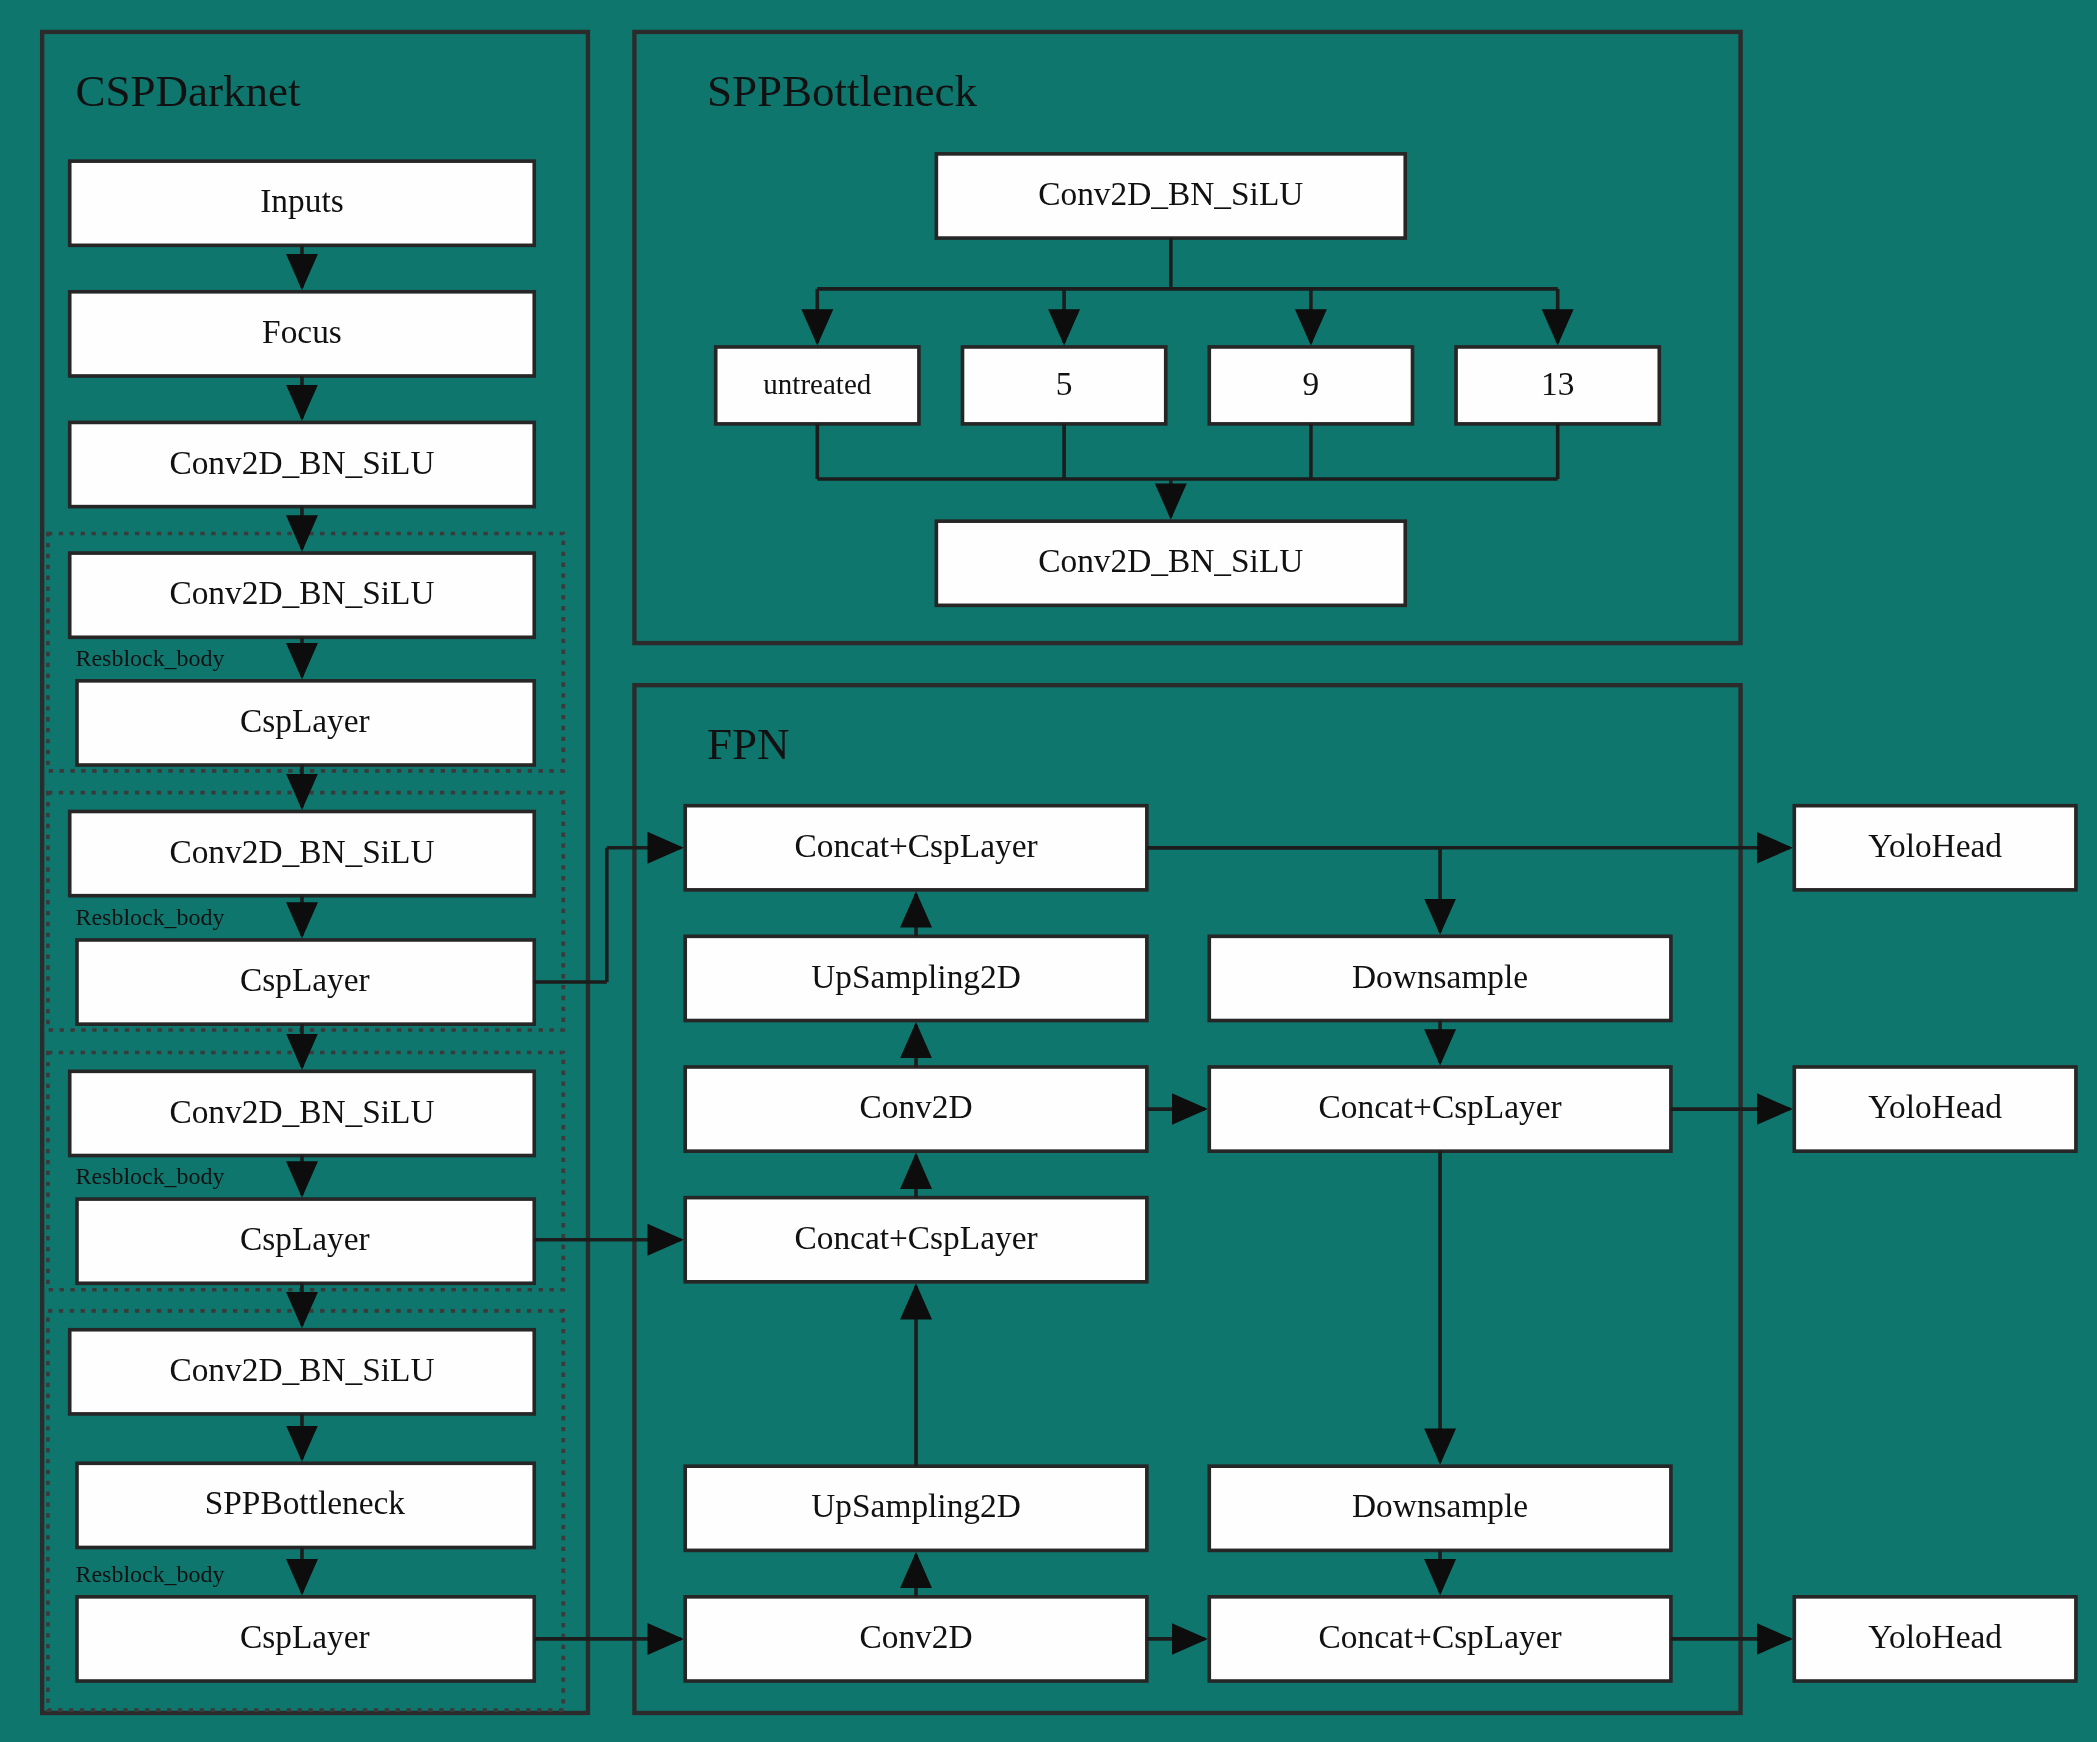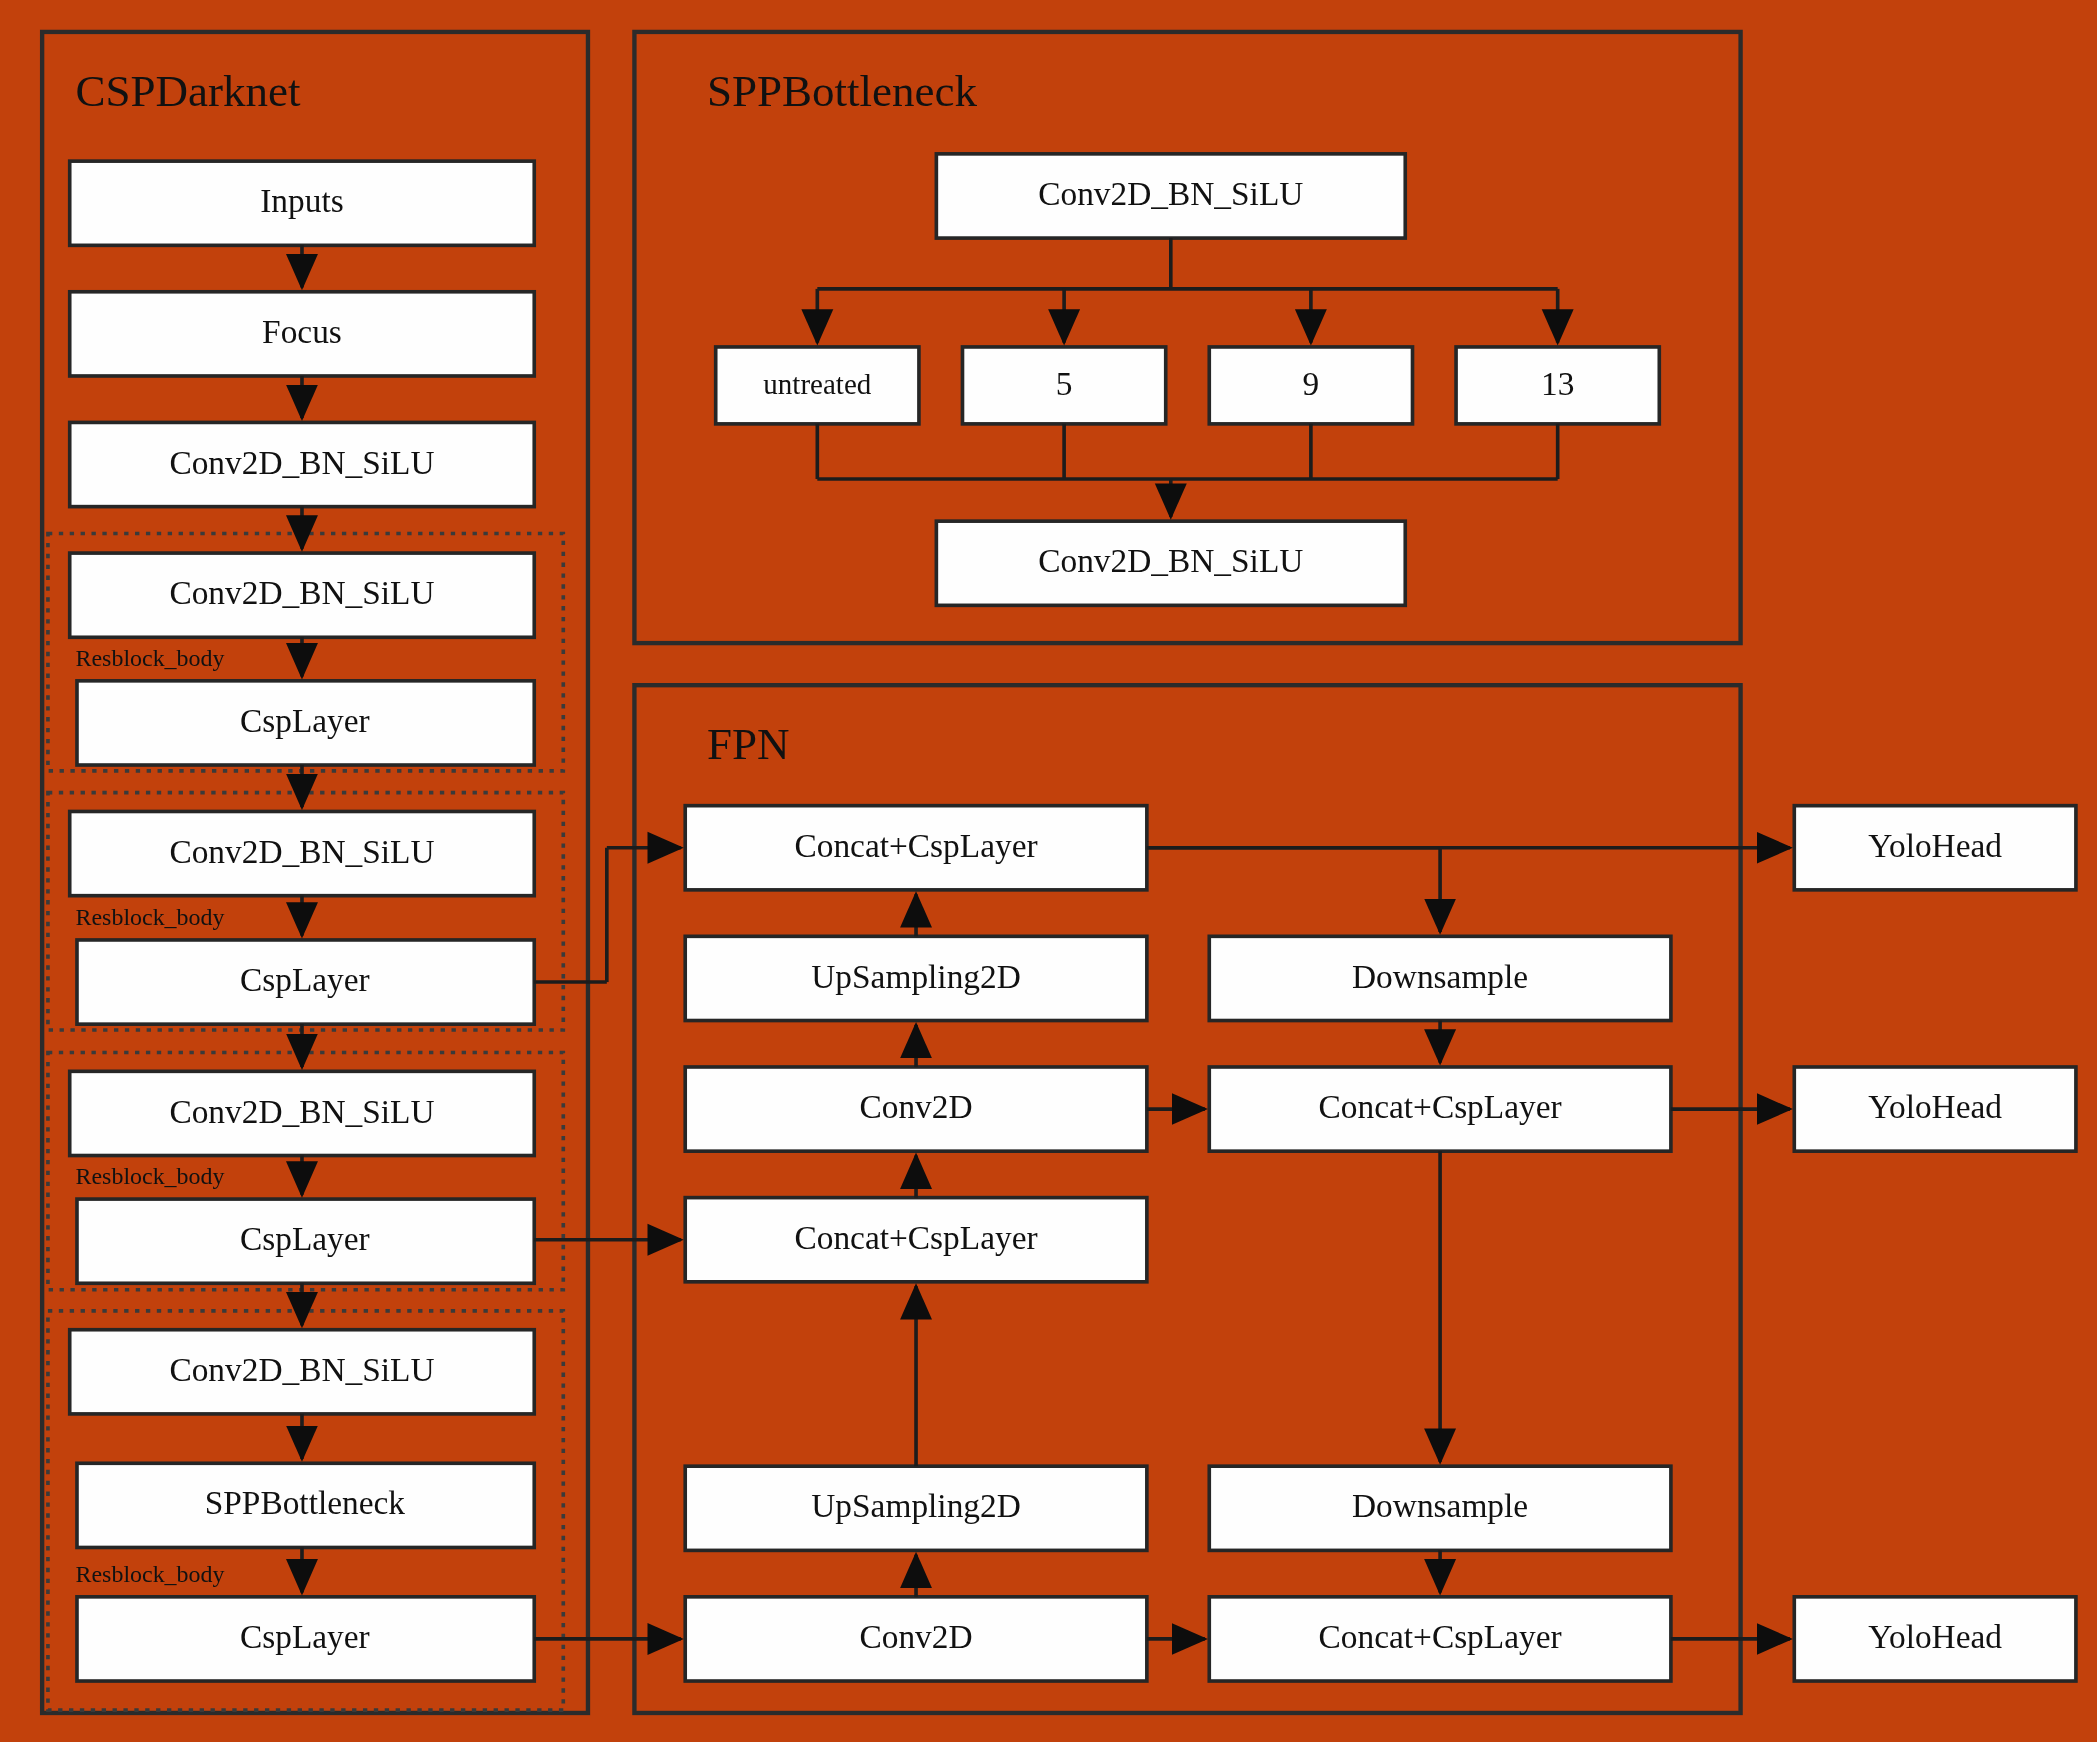--- a/index.html
+++ b/index.html
@@ -1,17 +1,17 @@
 <!DOCTYPE html>
 <html style="font-size:11.6px"><head>
 <meta charset="utf-8">
 <style>
   html,body{margin:0;padding:0;background:#ffffff;}
   body{font-family:"Liberation Serif","DejaVu Serif",serif;}
-  #root{position:relative;width:2097px;height:1742px;background:#c2410c;overflow:hidden;}
+  #root{position:relative;width:2097px;height:1742px;background:#0f766e;overflow:hidden;}
   svg{display:block;}
   .bx{fill:#fefefe;stroke:#262626;stroke-width:5;}
   .panel{fill:none;stroke:#2b2b2b;stroke-width:6;}
   .dotbox{fill:none;stroke:#3a3a3a;stroke-width:5;stroke-dasharray:6 9;stroke-linecap:butt;}
   .ln{stroke:#1c1c1c;stroke-width:5;fill:none;}
   .ah{fill:#0d0d0d;stroke:none;}
   .tx{font-family:"Liberation Serif","DejaVu Serif",serif;fill:#111;text-anchor:middle;dominant-baseline:middle;}
   .t-box{font-size:46px;}
   .t-box-sm{font-size:40px;}
   .t-panel{font-size:62px;text-anchor:start;}

